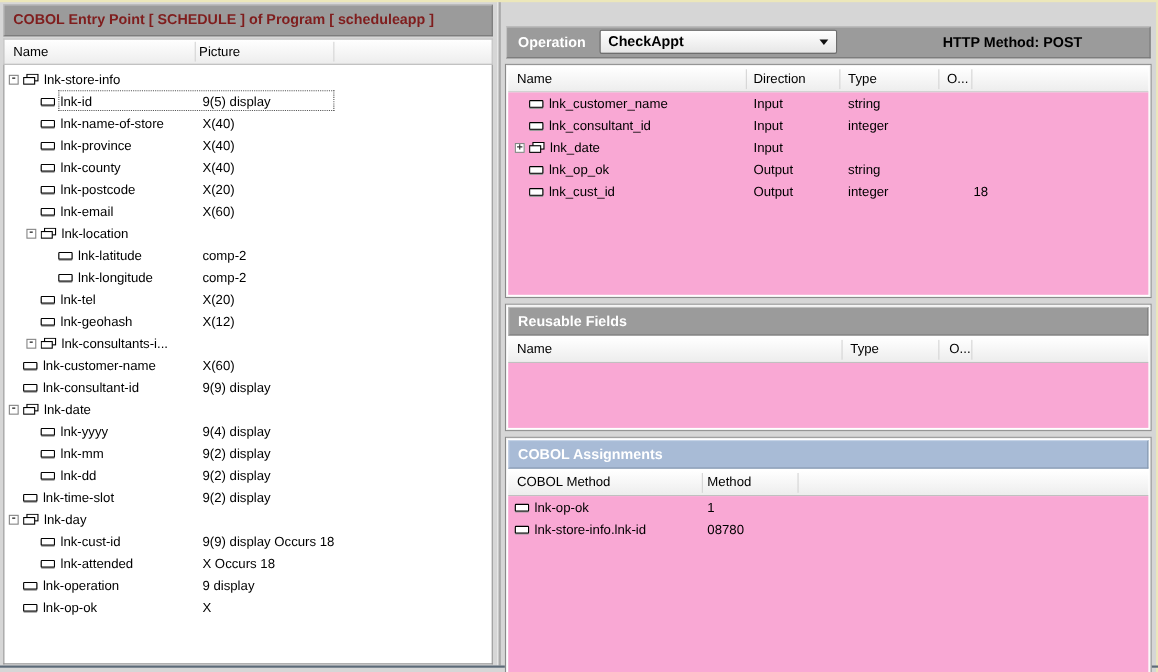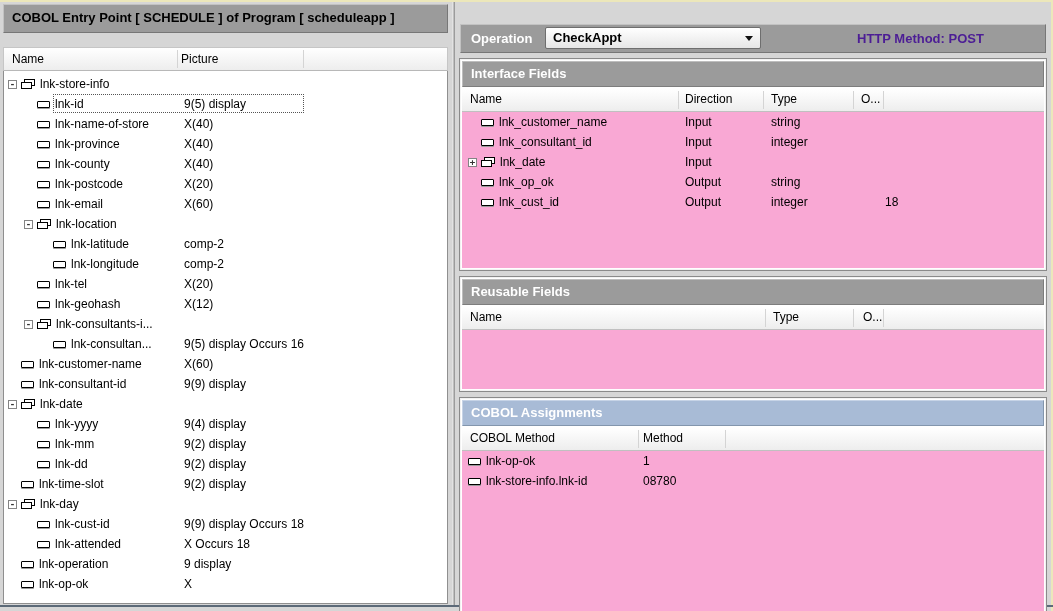--- a/index.html
+++ b/index.html
@@ -10,23 +10,23 @@
   }
   
   .frame-top{position:absolute;left:0;top:0;width:1053px;height:2px;background:#ece7ba;}
   .frame-right{position:absolute;right:0;top:0;width:2px;height:611px;background:#ece7ba;}
   .bottom-line{position:absolute;left:0;top:605px;width:1053px;height:2px;background:#5c6a78;}
   .v-divider{position:absolute;left:452px;top:2px;width:3px;height:603px;background:linear-gradient(90deg,#f4f4f4,#8a8a8a);}
 
   
   #left-panel{position:absolute;left:3px;top:4px;width:445px;height:600px;display:flex;flex-direction:column;}
   .titlebar{
-    height:27px;flex:0 0 27px;background:#9b9b9b;margin-bottom:14px;
+    height:27px;flex:0 0 27px;background:#9b9b9b;margin-bottom:2px;
     border:1px solid;border-color:#c2c2c2 #777 #777 #c2c2c2;
-    color:#000000;font-weight:bold;font-size:13px;line-height:25px;padding-left:8px;
+    color:#7f1d1d;font-weight:bold;font-size:13px;line-height:25px;padding-left:8px;
     white-space:nowrap;overflow:hidden;
   }
   .cols-header{
     height:24px;flex:0 0 24px;position:relative;
     background:linear-gradient(#ffffff,#ededed);
     border:1px solid #c6c6c6;border-bottom:1px solid #b8b8b8;box-sizing:border-box;
   }
   .cols-header .hcell{position:absolute;top:0;line-height:22px;color:#000;}
   .cols-header .hsep{position:absolute;top:2px;bottom:2px;width:1px;background:#d4d4d4;}
   .tree-area{
@@ -57,21 +57,21 @@
     position:absolute;left:3px;top:4px;width:586px;height:29px;background:#9b9b9b;
     border:1px solid;border-color:#c2c2c2 #777 #777 #c2c2c2;box-sizing:border-box;
   }
   .op-label{position:absolute;left:10px;top:0;line-height:27px;color:#fff;font-weight:bold;font-size:13px;}
   .dropdown{
     position:absolute;left:84px;top:2px;width:216px;height:22px;box-sizing:border-box;
     background:linear-gradient(#ffffff,#e6e6e6);border:1px solid #6e6e6e;border-radius:2px;
     font-weight:bold;font-size:13px;line-height:20px;padding-left:7px;color:#000;cursor:default;
   }
   .dd-arrow{position:absolute;right:7px;top:8px;width:0;height:0;border-left:4px solid transparent;border-right:4px solid transparent;border-top:5px solid #111;}
-  .http-method{position:absolute;left:396px;top:0;line-height:27px;color:#4c1d95;font-weight:bold;font-size:13px;}
+  .http-method{position:absolute;left:396px;top:0;line-height:27px;color:#000000;font-weight:bold;font-size:13px;}
 
   .group-box{
     position:absolute;left:2px;width:588px;box-sizing:border-box;
     border:1px solid #8a8a8a;background:#fff;
     box-shadow:inset 0 0 0 1px #f2f2f2;
     display:flex;flex-direction:column;
   }
   #grp-interface{top:38px;height:213px;}
   #grp-reusable{top:256px;height:116px;}
   #grp-cobol{top:377px;height:227px;}
@@ -200,27 +200,20 @@
       <div class="trow">
         <span style="width:20px;flex:0 0 20px"></span>
         <span class="ebox">-</span>
         <svg class="gicon" width="15" height="11" viewBox="0 0 15 11">
           <rect x="3.5" y="0.5" width="10" height="6" fill="#fff" stroke="#000"></rect>
           <rect x="0.5" y="3.5" width="10" height="6" fill="#fff" stroke="#000"></rect>
         </svg>
         <span class="tname">lnk-consultants-i...</span>
       </div>
       <div class="trow">
-        <span style="width:36px;flex:0 0 36px"></span>
-        <span class="espacer"></span>
-        <span class="nicon"></span>
-        <span class="tname">lnk-consultan...</span>
-        <span class="tpict">9(5) display Occurs 16</span>
-      </div>
-      <div class="trow">
         <span style="width:4px;flex:0 0 4px"></span>
         <span class="espacer"></span>
         <span class="nicon"></span>
         <span class="tname">lnk-customer-name</span>
         <span class="tpict">X(60)</span>
       </div>
       <div class="trow">
         <span style="width:4px;flex:0 0 4px"></span>
         <span class="espacer"></span>
         <span class="nicon"></span>
@@ -308,21 +301,20 @@
   <div class="op-bar">
     <span class="op-label">Operation</span>
     <div class="dropdown">
       <span>CheckAppt</span>
       <span class="dd-arrow"></span>
     </div>
     <span class="http-method">HTTP Method: POST</span>
   </div>
 
   <div class="group-box" id="grp-interface">
-    <div class="sec-header">Interface Fields</div>
     <div class="sec-cols">
       <span class="hcell" style="left:8px">Name</span>
       <span class="hcell" style="left:223px">Direction</span>
       <span class="hcell" style="left:309px">Type</span>
       <span class="hcell" style="left:399px">O...</span>
       <span class="hsep" style="left:216px"></span>
       <span class="hsep" style="left:301px"></span>
       <span class="hsep" style="left:391px"></span>
       <span class="hsep" style="left:421px"></span>
     </div>

